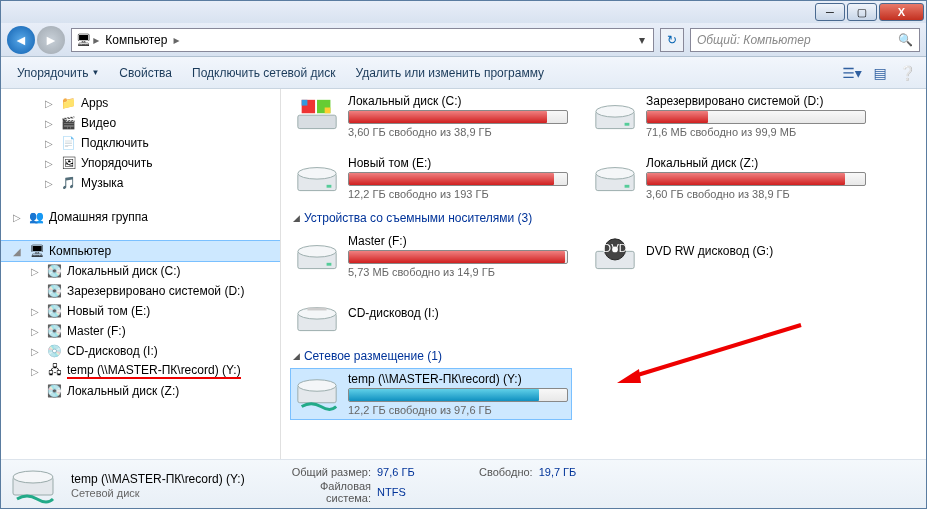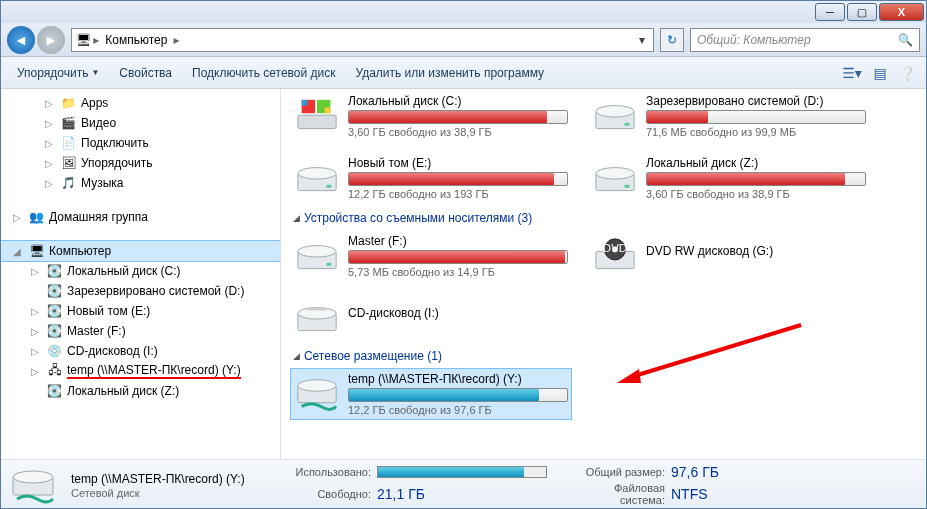--- a/index.html
+++ b/index.html
@@ -64,21 +64,21 @@
 
 
 .details { height: 51px; border-top: 1px solid #dde4ec; background: linear-gradient(#f4f8fc,#e8eff6); display: flex; align-items: center; padding: 4px 8px; gap: 14px; }
 .details .bigicon { width: 48px; height: 40px; display: flex; align-items: center; justify-content: center; font-size: 32px; }
 .details .dleft { display: flex; flex-direction: column; gap: 1px; width: 190px; }
 .details .dleft .dtitle { font-weight: normal; }
 .details .dleft .dtype { color: #666; font-size: 11px; }
 .details .props { display: grid; grid-template-columns: auto auto; column-gap: 22px; row-gap: 2px; align-items: center; }
 .details .props .prop { display: flex; align-items: center; gap: 6px; }
 .details .props .lbl { color: #555; font-size: 11px; text-align: right; width: 96px; }
-.details .props .val { color: #003399; font-size: 14px; }
+.details .props .val { color: #003399; font-size: 11px; }
 .details .props .barmini { width: 170px; height: 12px; border: 1px solid #888; background: #eee; }
 .details .props .barmini .f { height:100%; background: linear-gradient(#60d0e8,#1090c0); }
 
 </style>
 </head>
 <body>
 
 <div class="titlebar">
   <div class="winbtn">─</div>
   <div class="winbtn">▢</div>
@@ -351,31 +351,25 @@
         <ellipse cx="24" cy="12" rx="20" ry="6" fill="#f4f6f8" stroke="#9aa"></ellipse>
         <path d="M8 34 Q18 28 28 34 Q38 40 44 34" stroke="#2a8" stroke-width="3" fill="none"></path>
       </svg>
     </div>
   <div class="dleft">
     <div class="dtitle">temp (\\MASTER-ПК\record) (Y:)</div>
     <div class="dtype">Сетевой диск</div>
   </div>
   <div class="props">
     <div class="prop">
-        <span class="lbl">Использовано:</span>
-        <span class="barmini">
-          <span class="f" style="display:block;width:87%"></span>
-        </span>
-      </div>
-    <div class="prop">
         <span class="lbl">Общий размер:</span>
         <span class="val">97,6 ГБ</span>
       </div>
     <div class="prop">
         <span class="lbl">Свободно:</span>
-        <span class="val">21,1 ГБ</span>
+        <span class="val">19,7 ГБ</span>
       </div>
     <div class="prop">
         <span class="lbl">Файловая система:</span>
         <span class="val">NTFS</span>
       </div>
   </div>
 </div>
 
 </body></html>

